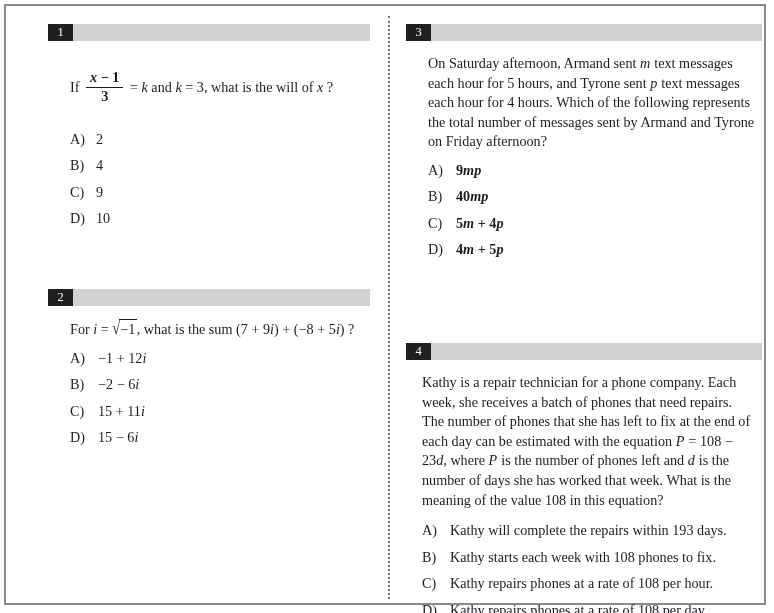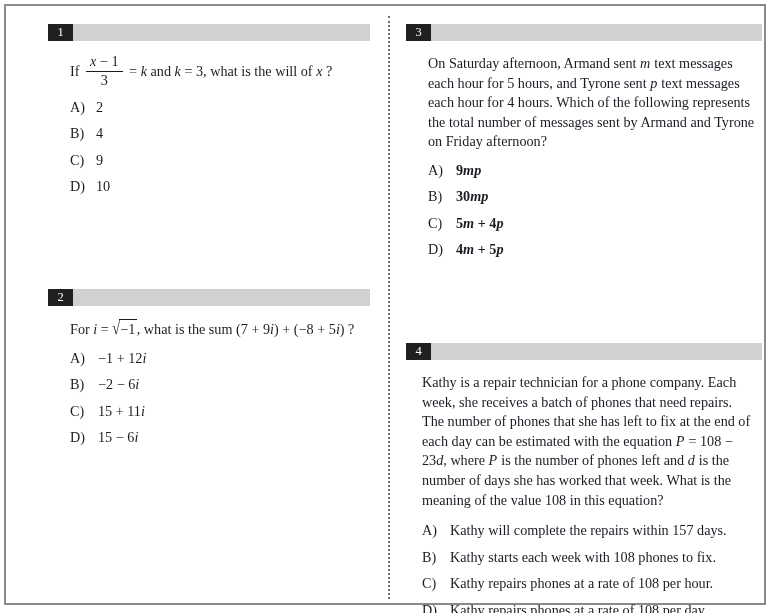--- a/index.html
+++ b/index.html
@@ -101,22 +101,23 @@
   .choice-text { flex: 1 1 auto; }
 
   .choices.wide .choice-letter { width: 28px; flex: 0 0 28px; }
 
   
   .mi { font-style: italic; }
   .frac {
     display: inline-block;
     vertical-align: -0.62em;
     text-align: center;
-    margin: 0 3px;
+    margin: 16px 3px;
     line-height: 1.12;
+    font-weight: bold;
   }
   .frac .num {
     display: block;
     border-bottom: 1.2px solid #1b1b24;
     padding: 0 4px 1px 4px;
   }
   .frac .den { display: block; padding-top: 1px; }
 
   .sqrt { display: inline-block; white-space: nowrap; }
   .sqrt .radsign {
@@ -235,21 +236,21 @@
           <span class="mi nbsp-sp">p</span>
           <span>text messages each hour for 4 hours.  Which of the following represents the total number of messages sent by Armand and Tyrone on Friday afternoon?</span>
         </p>
         <ul class="choices wide">
           <li class="choice">
             <span class="choice-letter">A)</span>
             <span class="choice-text"><b><span>9</span><span class="mi">mp</span></b></span>
           </li>
           <li class="choice">
             <span class="choice-letter">B)</span>
-            <span class="choice-text"><b><span>30</span><span class="mi">mp</span></b></span>
+            <span class="choice-text"><b><span>40</span><span class="mi">mp</span></b></span>
           </li>
           <li class="choice">
             <span class="choice-letter">C)</span>
             <span class="choice-text"><b><span>5</span><span class="mi">m</span><span> + 4</span><span class="mi">p</span></b></span>
           </li>
           <li class="choice">
             <span class="choice-letter">D)</span>
             <span class="choice-text"><b><span>4</span><span class="mi">m</span><span> + 5</span><span class="mi">p</span></b></span>
           </li>
         </ul>
@@ -266,21 +267,21 @@
           <span class="mi nbsp-sp">P</span>
           <span>= 108 − 23</span><span class="mi">d</span><span>, where</span>
           <span class="mi nbsp-sp">P</span>
           <span>is the number of phones left and</span>
           <span class="mi nbsp-sp">d</span>
           <span>is the number of days she has worked that week.  What is the meaning of the value 108 in this equation?</span>
         </p>
         <ul class="choices wide" style="margin-top:11px;">
           <li class="choice">
             <span class="choice-letter">A)</span>
-            <span class="choice-text">Kathy will complete the repairs within 157 days.</span>
+            <span class="choice-text">Kathy will complete the repairs within 193 days.</span>
           </li>
           <li class="choice">
             <span class="choice-letter">B)</span>
             <span class="choice-text">Kathy starts each week with 108 phones to fix.</span>
           </li>
           <li class="choice">
             <span class="choice-letter">C)</span>
             <span class="choice-text">Kathy repairs phones at a rate of 108 per hour.</span>
           </li>
           <li class="choice">

